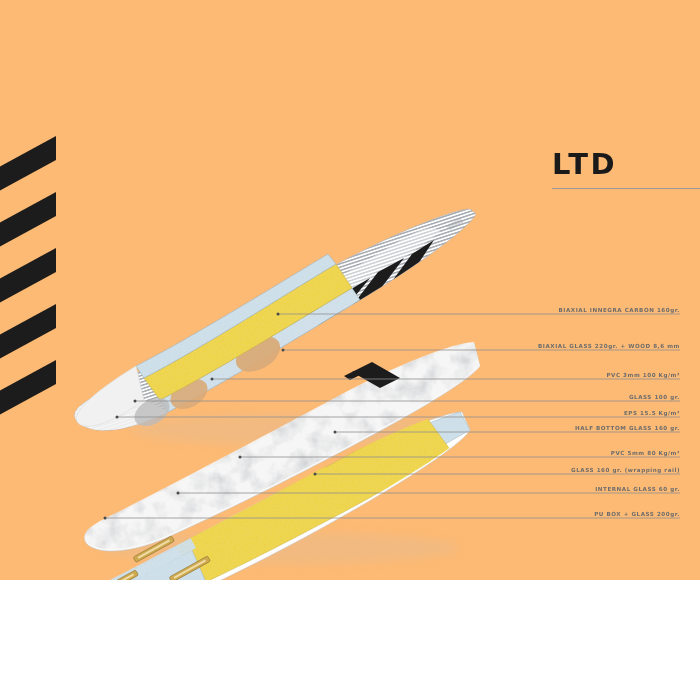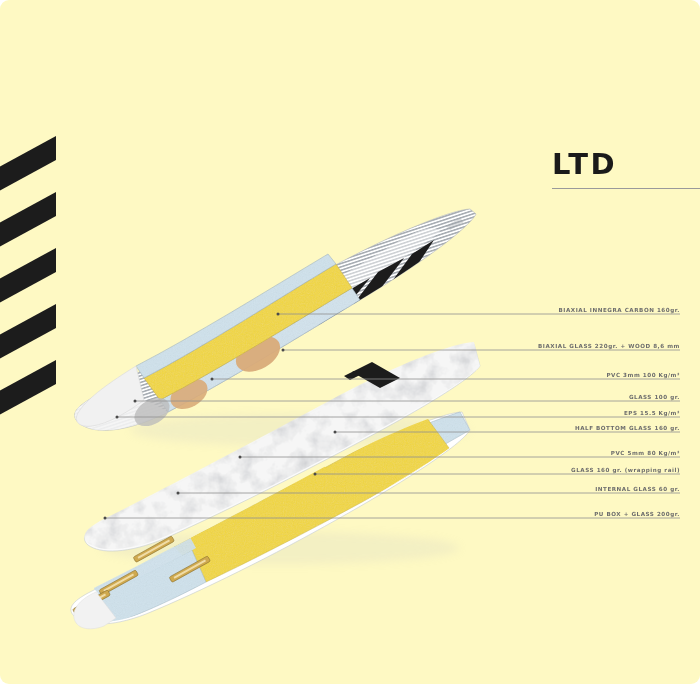--- a/index.html
+++ b/index.html
@@ -7,24 +7,23 @@
     margin: 0;
     padding: 0;
     background: #ffffff;
   }
   body {
     font-family: "Liberation Sans", sans-serif;
   }
   #stage {
     position: relative;
     width: 700px;
-    height: 684px;
-    background: #fef9c3;
+    height: 580px;
+    background: #fdba74;
     overflow: hidden;
-    border-radius: 9px;
   }
 
   
   #stripes {
     position: absolute;
     left: 0;
     top: 0;
     width: 80px;
     height: 700px;
     pointer-events: none;

